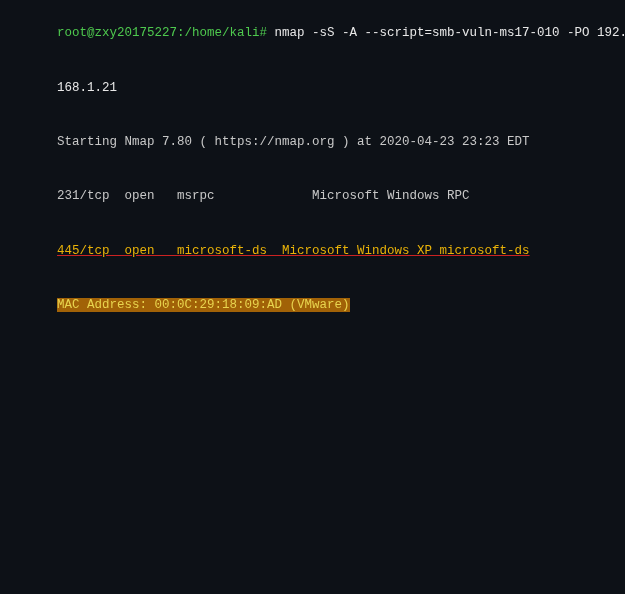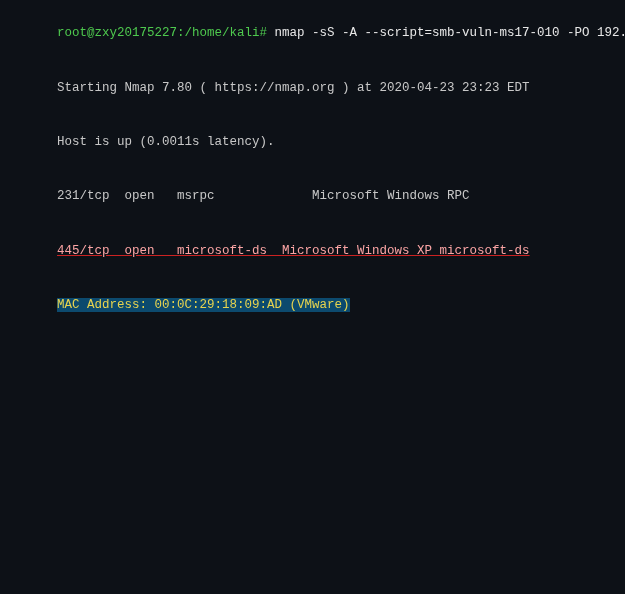--- a/index.html
+++ b/index.html
@@ -20,48 +20,48 @@
       overflow: hidden;
       position: relative;
     }
     .line {
       line-height: 1.45;
       white-space: pre;
     }
     .green { color: #4ec94e; }
     .white { color: #e8e8e8; }
     .red-underline {
-      color: #fca5a5;
+      color: #eab308;
       text-decoration: underline;
       text-decoration-color: #cc2222;
     }
     .mac-highlight {
-      background-color: #0c4a6e;
+      background-color: #a16207;
       color: #e8d44e;
     }
     .normal { color: #c8c8c8; }
   </style>
 </head>
 <body>
 
 <div class="terminal">
   <div>
 
     <div class="line">
       <span class="green">root@zxy20175227:/home/kali#</span><span class="white"> nmap -sS -A --script=smb-vuln-ms17-010 -PO 192.</span>
     </div>
+    <div class="line">
+      <span class="white">168.1.21</span>
+    </div>
 
     <div class="line">
       <span class="normal">Starting Nmap 7.80 ( https://nmap.org ) at 2020-04-23 23:23 EDT</span>
     </div>
 
 
-    <div class="line">
-      <span class="normal">Host is up (0.0011s latency).</span>
-    </div>
 
 
 
     <div class="line">
       <span class="normal">231/tcp  open   msrpc             Microsoft Windows RPC</span>
     </div>
 
 
     <div class="line port-line">
       <span class="red-underline">445/tcp  open   microsoft-ds  Microsoft Windows XP microsoft-ds</span>

